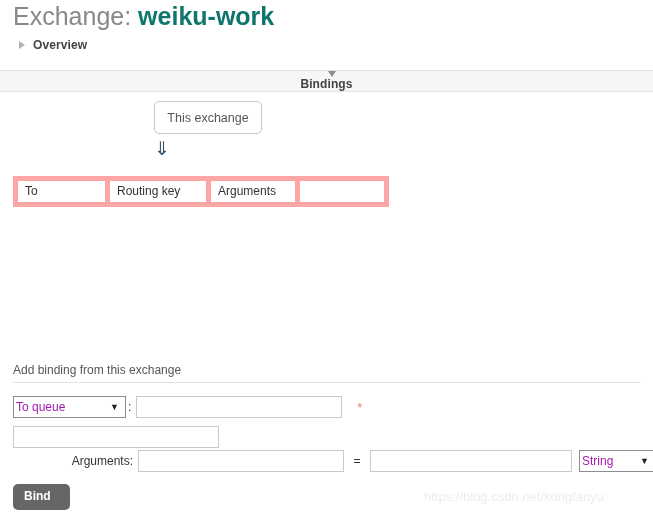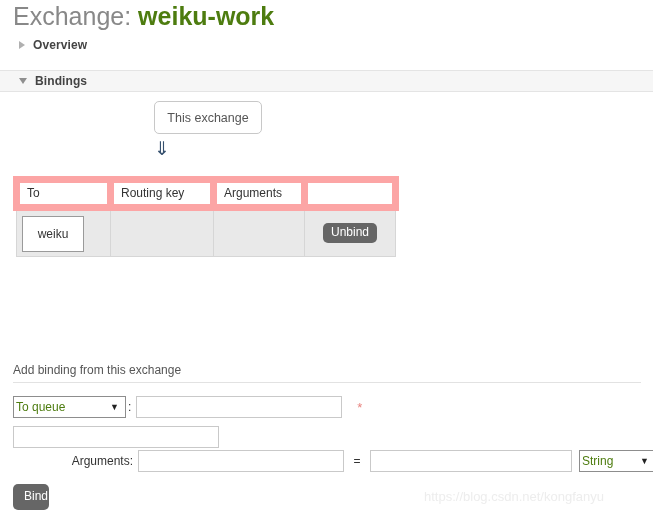--- a/index.html
+++ b/index.html
@@ -22,21 +22,21 @@
     position: absolute;
     left: 13px;
     top: 1px;
     font-size: 25px;
     line-height: 30px;
     white-space: nowrap;
     font-weight: normal;
     margin: 0;
   }
   .page-title .tl-prefix { color: #888; }
-  .page-title .tl-name  { color: #4d7c0f; font-weight: bold; }
+  .page-title .tl-name  { color: #0f766e; font-weight: bold; }
 
   
   .section-head {
     position: absolute;
     left: 0;
     width: 653px;
     height: 22px;
     box-sizing: border-box;
     display: flex;
     align-items: center;
@@ -44,20 +44,21 @@
     font-weight: bold;
     color: #444;
     text-align: center;
   }
   .section-head.overview { top: 34px; background: transparent; }
   .section-head.bindings {
     top: 70px;
     background: #f6f6f6;
     border-top: 1px solid #e4e4e4;
     border-bottom: 1px solid #e4e4e4;
+    flex-direction: column;
   }
   .tri {
     width: 0; height: 0;
     margin-left: 19px;
     margin-right: 8px;
     flex: 0 0 auto;
   }
   .tri.right {
     border-left: 6px solid #b0b0b0;
     border-top: 4.5px solid transparent;
@@ -106,21 +107,21 @@
     top: 176px;
     border-collapse: collapse;
     background: #fff;
     font-size: 12px;
   }
   .bindings-table th {
     font-weight: normal;
     text-align: left;
     color: #333;
     background: #ffffff;
-    border: 7px solid #fca5a5;
+    border: 5px solid #fca5a5;
     padding: 3px 7px 4px 7px;
     height: 14px;
     line-height: 14px;
     white-space: nowrap;
   }
   .bindings-table td {
     border: 1px solid #d6d6d6;
     padding: 0;
     vertical-align: middle;
   }
@@ -197,21 +198,21 @@
     font-size: 12px;
     color: #333;
     padding-right: 5px;
     box-sizing: border-box;
   }
   .lbl-w { width: 125px; }
 
   select.sel {
     font-family: "Liberation Sans", sans-serif;
     font-size: 12px;
-    color: #4d7c0f;
+    color: #a21caf;
     height: 22px;
     box-sizing: border-box;
     border: 1px solid #8d8d8d;
     background: #ffffff;
     border-radius: 0;
     padding: 1px 2px;
     -webkit-appearance: none;
     appearance: none;
   }
   .sel-wrap { position: relative; display: inline-block; }
@@ -254,29 +255,30 @@
     text-align: center;
     font-size: 12px;
     color: #333;
   }
   .type-gap { display: inline-block; width: 7px; }
 
   .bind-btn {
     position: absolute;
     left: 13px;
     top: 484px;
-    padding: 6px 1px 7px 11px;
+    padding: 6px 19px 7px 11px;
     background: #666666;
     color: #ffffff;
     border: none;
     border-radius: 5px;
     font-size: 12px;
     font-family: "Liberation Sans", sans-serif;
     line-height: 13px;
     cursor: pointer;
+    font-weight: bold;
   }
 
   .watermark {
     position: absolute;
     left: 424px;
     top: 489px;
     font-size: 13px;
     color: #ededed;
     white-space: nowrap;
     user-select: none;
@@ -307,30 +309,20 @@
 <table class="bindings-table">
   <thead>
     <tr>
       <th class="col-to">To</th>
       <th class="col-rk">Routing key</th>
       <th class="col-args">Arguments</th>
       <th class="col-act"></th>
     </tr>
   </thead>
   <tbody>
-    <tr class="odd">
-      <td class="cell-to">
-        <span class="queue-chip">weiku</span>
-      </td>
-      <td class="cell-plain"></td>
-      <td class="cell-plain"></td>
-      <td class="cell-act">
-        <button class="unbind-btn">Unbind</button>
-      </td>
-    </tr>
   </tbody>
 </table>
 
 <div class="form-heading">Add binding from this exchange</div>
 <div class="form-rule"></div>
 
 <div class="form-row row-queue">
   <span class="sel-wrap">
     <select class="sel sel-queue">
       <option>To queue</option>

